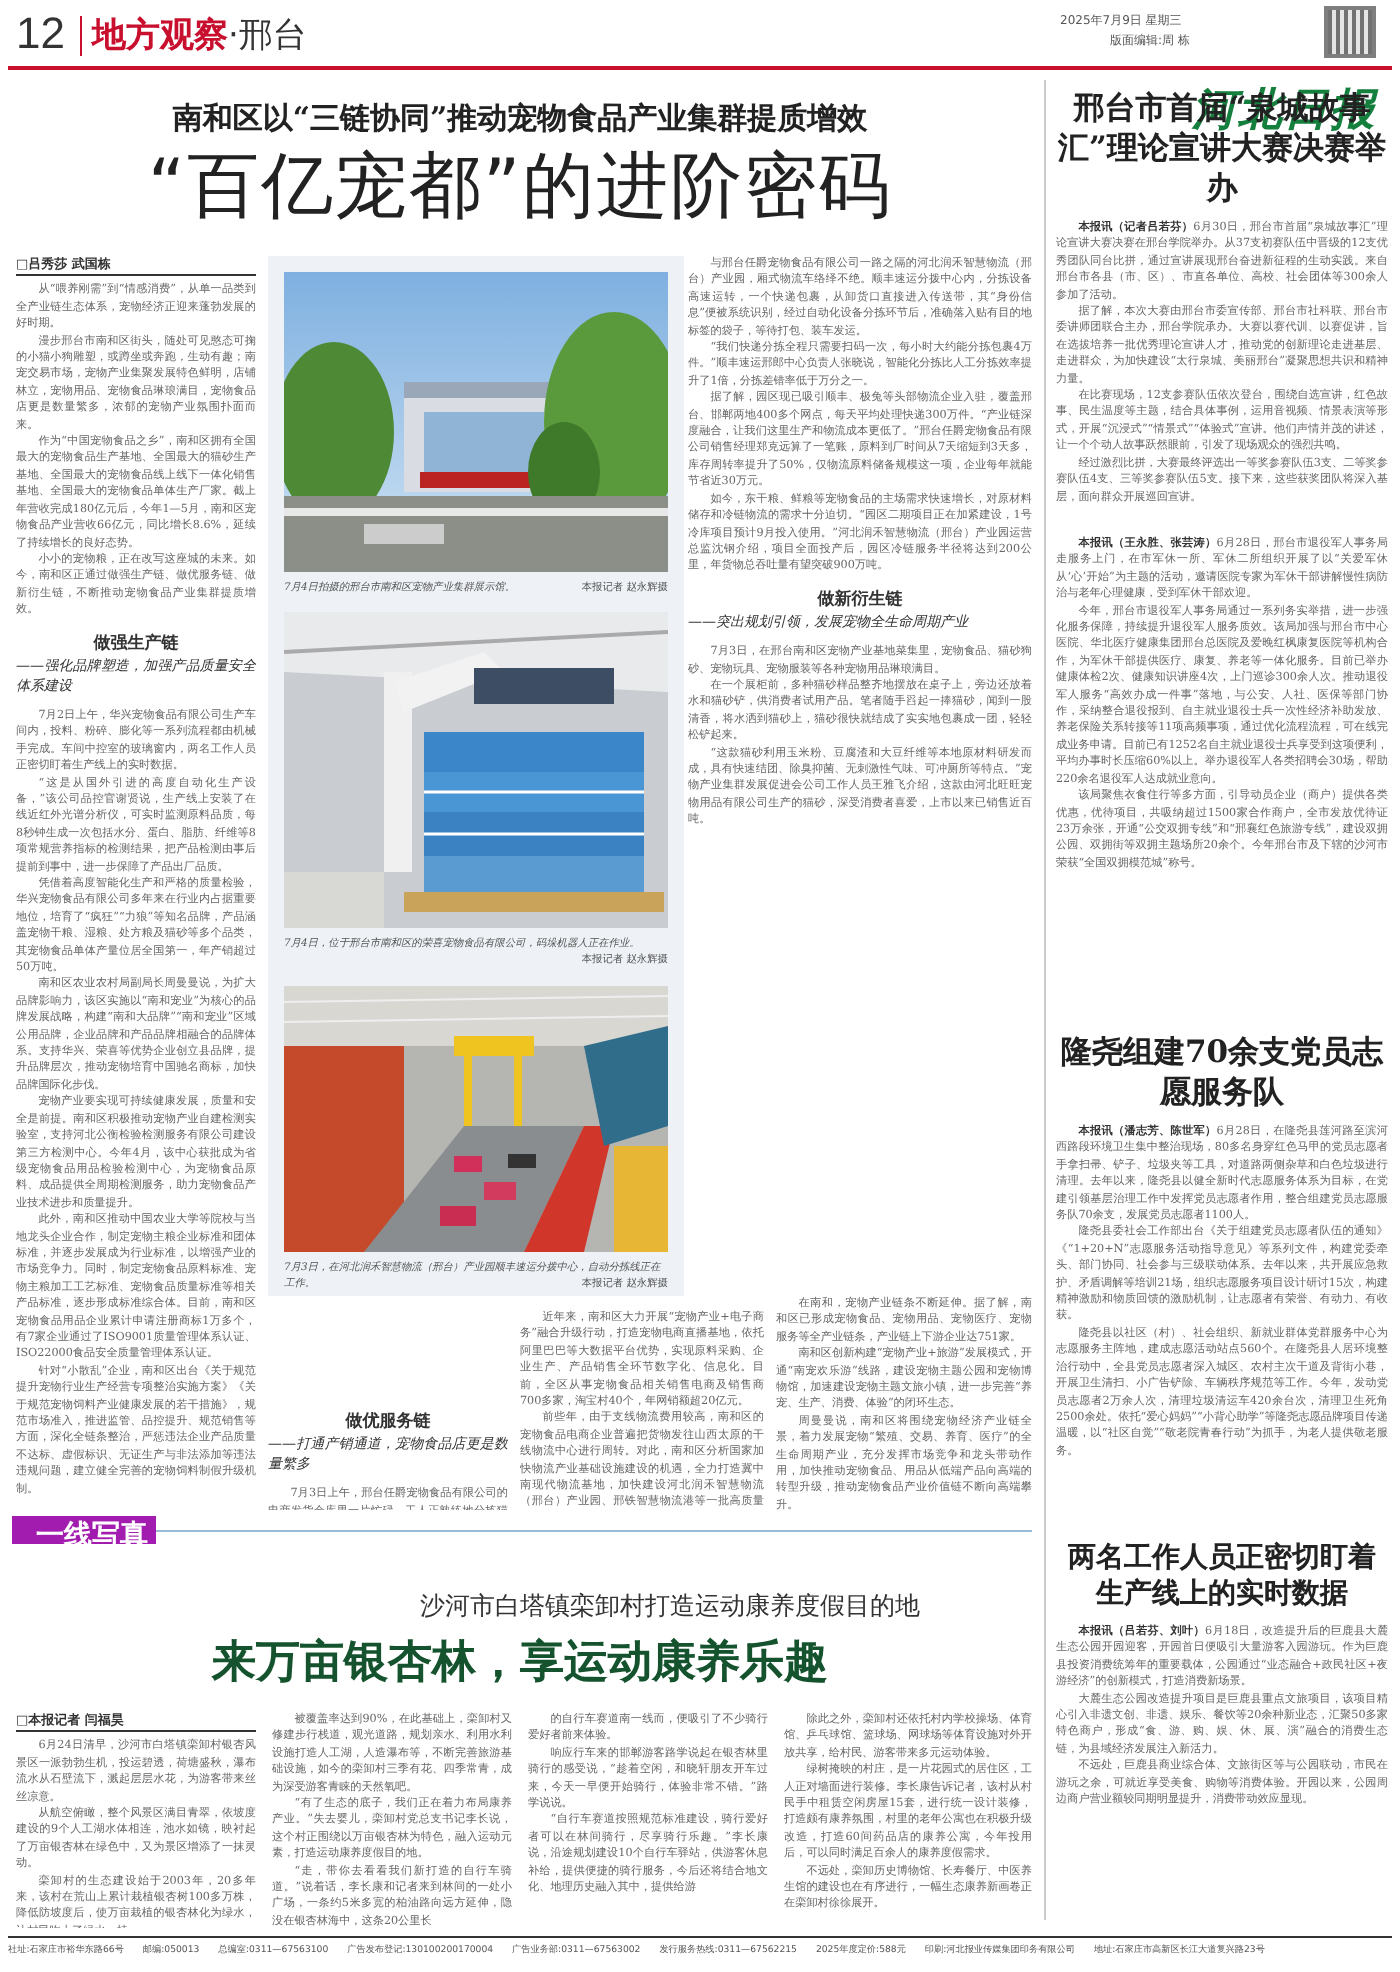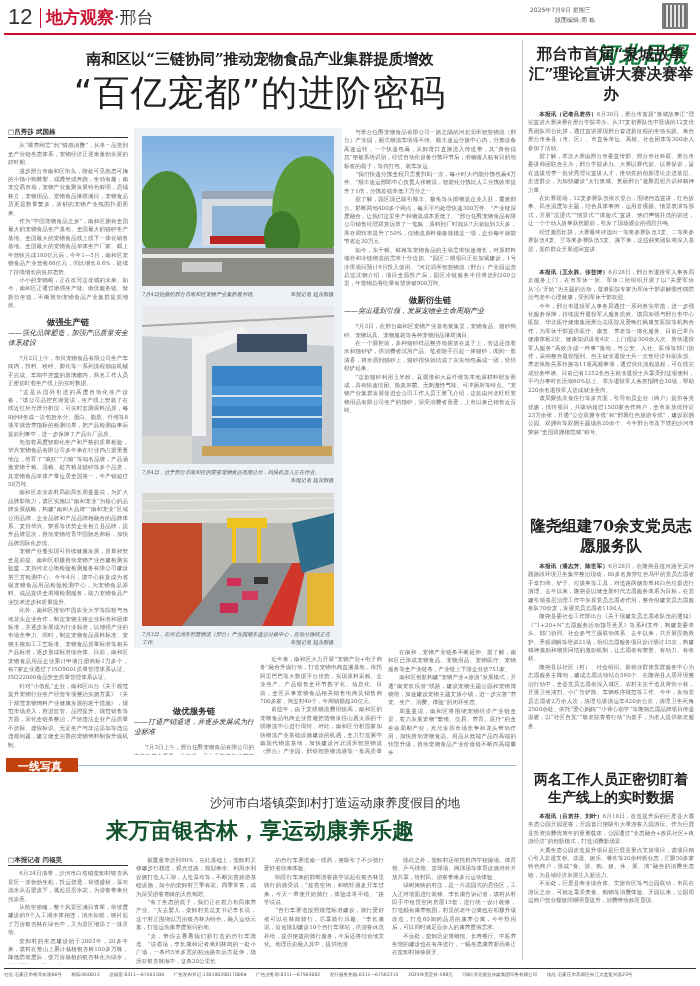--- a/index.html
+++ b/index.html
@@ -29,21 +29,21 @@
 
   .photo-panel { position: absolute; left: 134px; top: 128px; width: 208px; height: 520px; background: #eef2f7; }
   .photo { position: absolute; left: 8px; width: 192px; }
   .cap { position: absolute; left: 8px; width: 192px; font-size: 5.2px; color: #555; line-height: 8px; font-style: italic; }
   .cap .credit { position: absolute; right: 0; font-style: normal; }
 
   .right-col { position: absolute; left: 528px; width: 166px; }
   .rtitle { text-align: center; font-weight: bold; color: #222; font-size: 15.5px; line-height: 20px; }
 
   .band { position: absolute; left: 6px; top: 758px; width: 510px; height: 14px; }
-  .band .tag { position: absolute; left: 0; top: 0; width: 72px; height: 14px; background: #c2410c; color: #fff; font-family: "DejaVu Sans", sans-serif; font-size: 11px; font-weight: bold; padding: 1px 0 0 12px; }
+  .band .tag { position: absolute; left: 0; top: 0; width: 72px; height: 14px; background: #a21caf; color: #fff; font-family: "DejaVu Sans", sans-serif; font-size: 14px; font-weight: bold; padding: 1px 0 0 12px; }
   .band .line { position: absolute; left: 72px; top: 7px; width: 438px; height: 1px; background: #9bbad6; }
 
   .photo-sub { position: absolute; left: 60px; top: 795px; width: 400px; text-align: right; font-family: "DejaVu Sans", sans-serif; font-size: 12.5px; color: #333; }
   .photo-title { position: absolute; left: 60px; top: 816px; width: 400px; text-align: center; font-size: 22px; font-weight: bold; color: #14532d; }
 
   .footer { position: absolute; left: 4px; top: 968px; width: 692px; border-top: 1px solid #333; font-family: "DejaVu Sans", sans-serif; font-size: 4.6px; color: #555; padding-top: 3px; white-space: nowrap; overflow: hidden; }
   .footer span { margin-right: 8px; }
   .vdivider { position: absolute; width: 1px; background: #ccc; }
 </style>
 </head>
@@ -154,21 +154,21 @@
     </svg>
   </div>
   <div class="cap" style="top:502px;height:18px;">
     <span>7月3日，在河北润禾智慧物流（邢台）产业园顺丰速运分拨中心，自动分拣线正在工作。</span><br>
     <span class="credit" style="top:8px">本报记者  赵永辉摄</span>
   </div>
 </div>
 
 <div class="col" style="left:134px;top:655px;width:120px;height:100px;">
   <div class="subhead" style="margin-top:52px">做优服务链</div>
-  <div class="subsub">——打通产销通道，并逐步发展成为行业标准</div>
+  <div class="subsub">——打通产销通道，宠物食品店更是数量繁多</div>
   <p>7月3日上午，邢台任爵宠物食品有限公司的电商发货仓库里一片忙碌，工人正熟练地分拣猫粮、犬粮等产品。如今，该企业的宠物粮不仅通过京东、淘宝等平台畅销全国市场，还远销东南亚、中东等地，年产值突破1亿元。</p>
 </div>
 <div class="col" style="left:260px;top:655px;width:122px;height:100px;">
   <p>近年来，南和区大力开展“宠物产业+电子商务”融合升级行动，打造宠物电商直播基地，依托阿里巴巴等大数据平台优势，实现原料采购、企业生产、产品销售全环节数字化、信息化。目前，全区从事宠物食品相关销售电商及销售商700多家，淘宝村40个，年网销额超20亿元。</p>
   <p>前些年，由于支线物流费用较高，南和区的宠物食品电商企业普遍把货物发往山西太原的干线物流中心进行周转。对此，南和区分析国家加快物流产业基础设施建设的机遇，全力打造冀中南现代物流基地，加快建设河北润禾智慧物流（邢台）产业园、邢铁智慧物流港等一批高质量物流项目。</p>
 </div>
 
 <div class="col" style="left:344px;top:128px;width:172px;height:520px;">
   <p>与邢台任爵宠物食品有限公司一路之隔的河北润禾智慧物流（邢台）产业园，厢式物流车络绎不绝。顺丰速运分拨中心内，分拣设备高速运转，一个快递包裹，从卸货口直接进入传送带，其“身份信息”便被系统识别，经过自动化设备分拣环节后，准确落入贴有目的地标签的袋子，等待打包、装车发运。</p>
   <p>“我们快递分拣全程只需要扫码一次，每小时大约能分拣包裹4万件。”顺丰速运邢郎中心负责人张晓说，智能化分拣比人工分拣效率提升了1倍，分拣差错率低于万分之一。</p>

